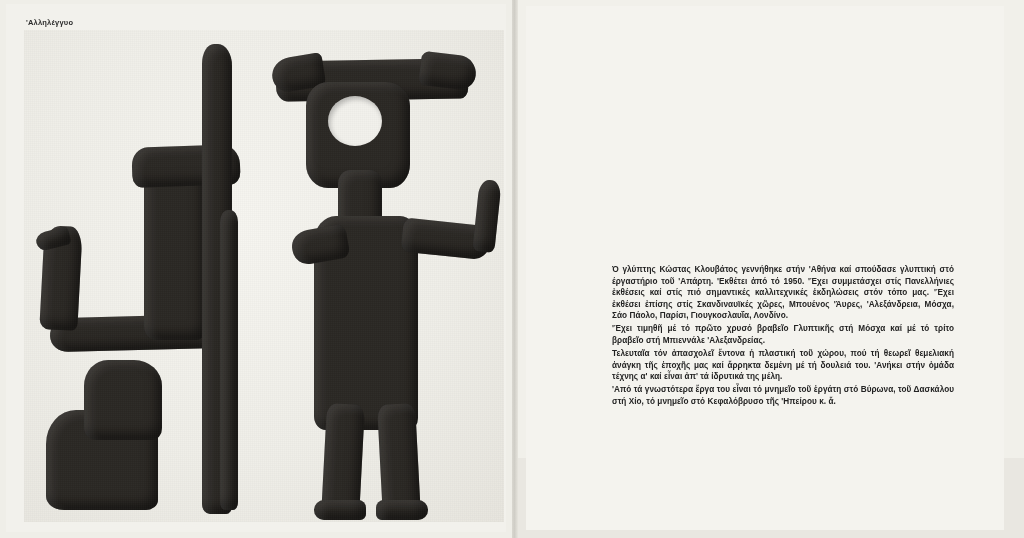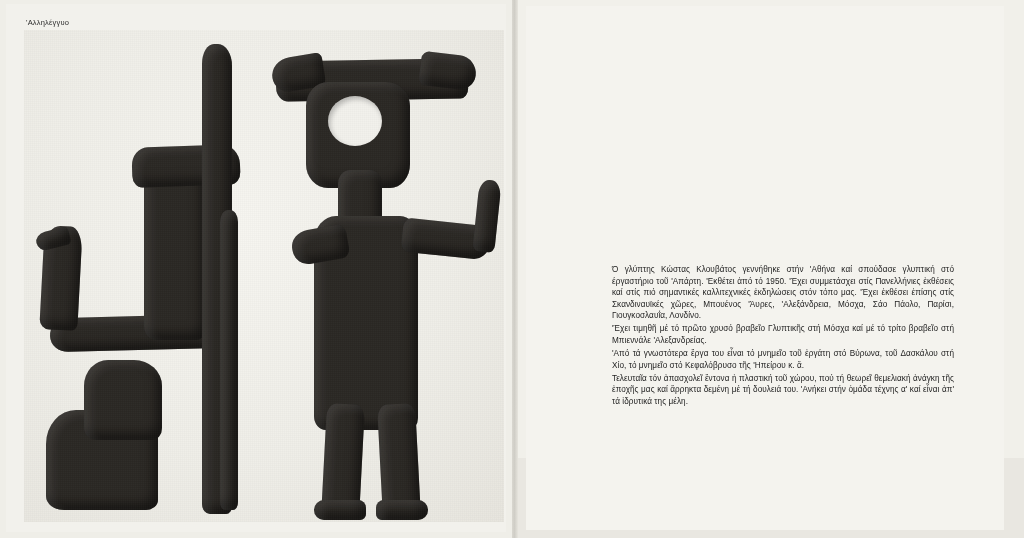--- a/index.html
+++ b/index.html
@@ -11,20 +11,21 @@
     width: 1024px;
     height: 538px;
     overflow: hidden;
     font-family: "Liberation Sans", sans-serif;
   }
   .spread {
     position: relative;
     width: 1024px;
     height: 538px;
     background: #e9e7e1;
+    font-weight: bold;
   }
   
   .page-left {
     position: absolute;
     left: 0;
     top: 0;
     width: 512px;
     height: 538px;
     background: #efeee8;
     box-sizing: border-box;
@@ -264,19 +265,19 @@
     </div>
   </div>
 
   <div class="gutter"></div>
 
   <div class="page-right">
     <div class="page-right-inner">
       <div class="text-block">
         <p class="para">Ό γλύπτης Κώστας Κλουβάτος γεννήθηκε στήν 'Αθήνα καί σπούδασε γλυπτική στό έργαστήριο τοῦ 'Απάρτη. 'Εκθέτει ἀπό τό 1950. 'Έχει συμμετάσχει στίς Πανελλήνιες ἐκθέσεις καί στίς πιό σημαντικές καλλιτεχνικές ἐκδηλώσεις στόν τόπο μας. 'Έχει ἐκθέσει ἐπίσης στίς Σκανδιναυϊκές χῶρες, Μπουένος 'Άυρες, 'Αλεξάνδρεια, Μόσχα, Σάο Πάολο, Παρίσι, Γιουγκοσλαυΐα, Λονδίνο.</p>
         <p class="para">'Έχει τιμηθῆ μέ τό πρῶτο χρυσό βραβεῖο Γλυπτικῆς στή Μόσχα καί μέ τό τρίτο βραβεῖο στή Μπιεννάλε 'Αλεξανδρείας.</p>
+        <p class="para">Τελευταῖα τόν ἀπασχολεῖ ἔντονα ἡ πλαστική τοῦ χώρου, πού τή θεωρεῖ θεμελιακή ἀνάγκη τῆς ἐποχῆς μας καί ἄρρηκτα δεμένη μέ τή δουλειά του. 'Ανήκει στήν ὁμάδα τέχνης α' καί εἶναι ἀπ' τά ἱδρυτικά της μέλη.</p>
         <p class="para">'Από τά γνωστότερα ἔργα του εἶναι τό μνημεῖο τοῦ ἐργάτη στό Βύρωνα, τοῦ Δασκάλου στή Χίο, τό μνημεῖο στό Κεφαλόβρυσο τῆς 'Ηπείρου κ. ἄ.</p>
-        <p class="para">Τελευταῖα τόν ἀπασχολεῖ ἔντονα ἡ πλαστική τοῦ χώρου, πού τή θεωρεῖ θεμελιακή ἀνάγκη τῆς ἐποχῆς μας καί ἄρρηκτα δεμένη μέ τή δουλειά του. 'Ανήκει στήν ὁμάδα τέχνης α' καί εἶναι ἀπ' τά ἱδρυτικά της μέλη.</p>
       </div>
     </div>
   </div>
 
 </div>
 
 </body></html>

